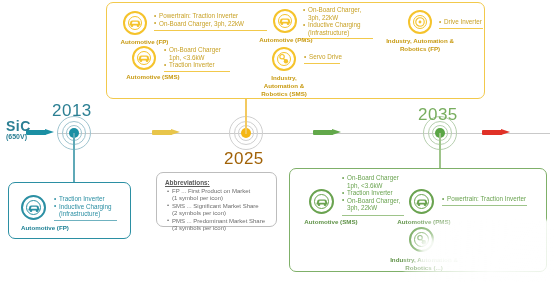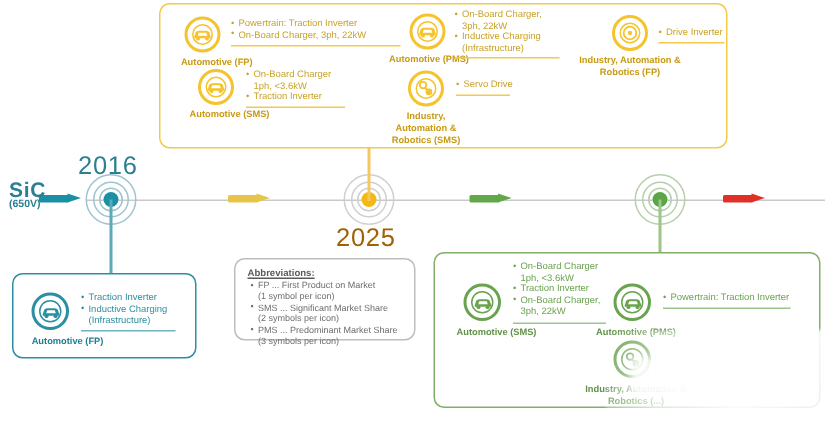--- a/index.html
+++ b/index.html
@@ -115,36 +115,37 @@
     <div class="t1">SiC</div>
     <div class="t2">(650V)</div>
   </div>
 
   <div class="node teal" style="left:74px;top:133px;">
     <div class="rings"></div>
     <div class="rings2"></div>
     <div class="rings3"></div>
     <div class="dot"></div>
   </div>
-  <div class="year teal" style="left:52px;top:101px;">2016</div>
+  <div class="year teal" style="left:52px;top:101px;">2013</div>
 
   <div class="node yellow" style="left:246px;top:133px;">
     <div class="rings"></div>
     <div class="rings2"></div>
     <div class="rings3"></div>
     <div class="dot"></div>
   </div>
   <div class="year yellow" style="left:224px;top:149px;">2025</div>
 
   <div class="node green" style="left:440px;top:133px;">
     <div class="rings"></div>
     <div class="rings2"></div>
     <div class="rings3"></div>
     <div class="dot"></div>
   </div>
+  <div class="year green" style="left:418px;top:105px;">2035</div>
 
   <div class="conn" style="left:73px;top:133px;height:62px;background:#5fa9b7;">
     <div class="enddot" style="top:58px;background:#1b8fa3;"></div>
   </div>
   <div class="conn" style="left:245px;top:68px;height:66px;background:#f3c95f;">
     <div class="enddot" style="top:-3px;background:#f5b715;"></div>
   </div>
   <div class="conn" style="left:439px;top:133px;height:50px;background:#9ec48a;">
     <div class="enddot" style="top:46px;background:#5aa545;"></div>
   </div>

